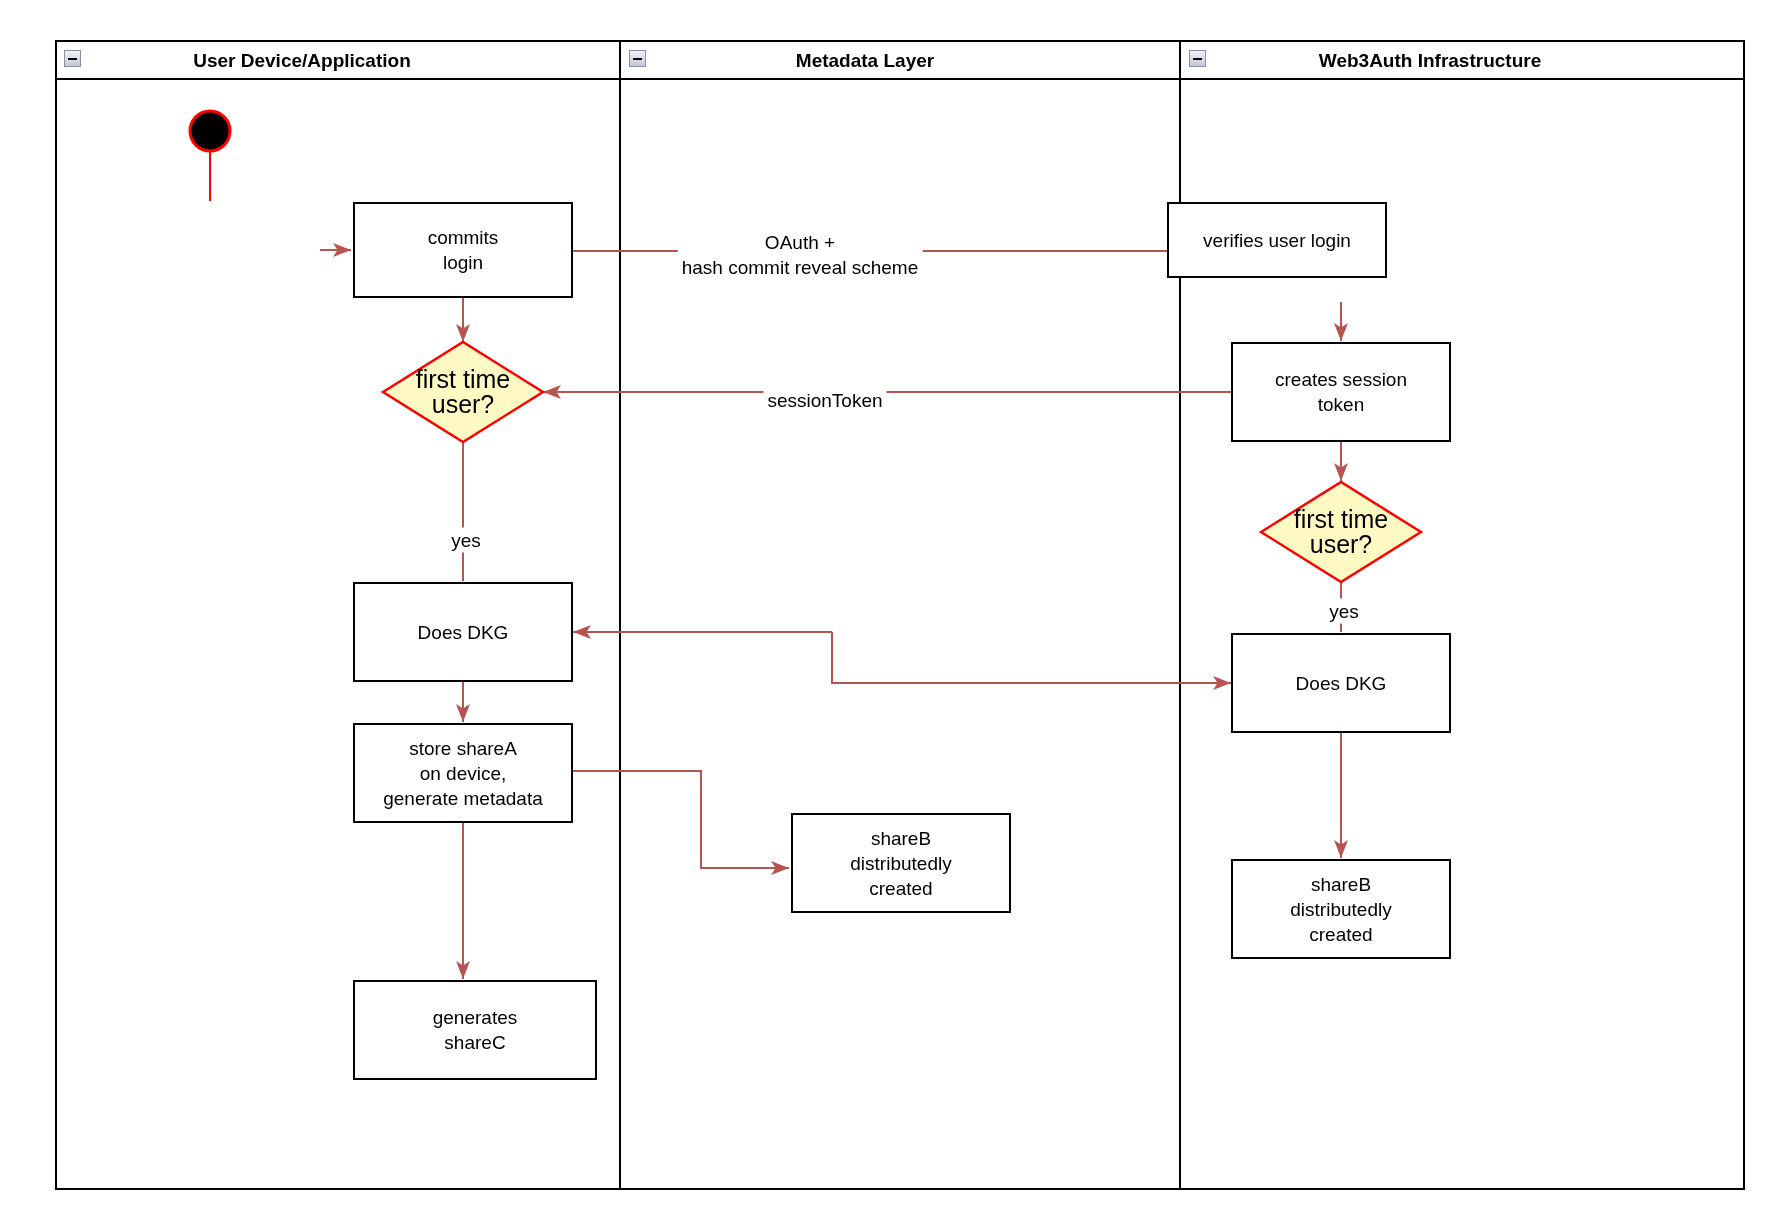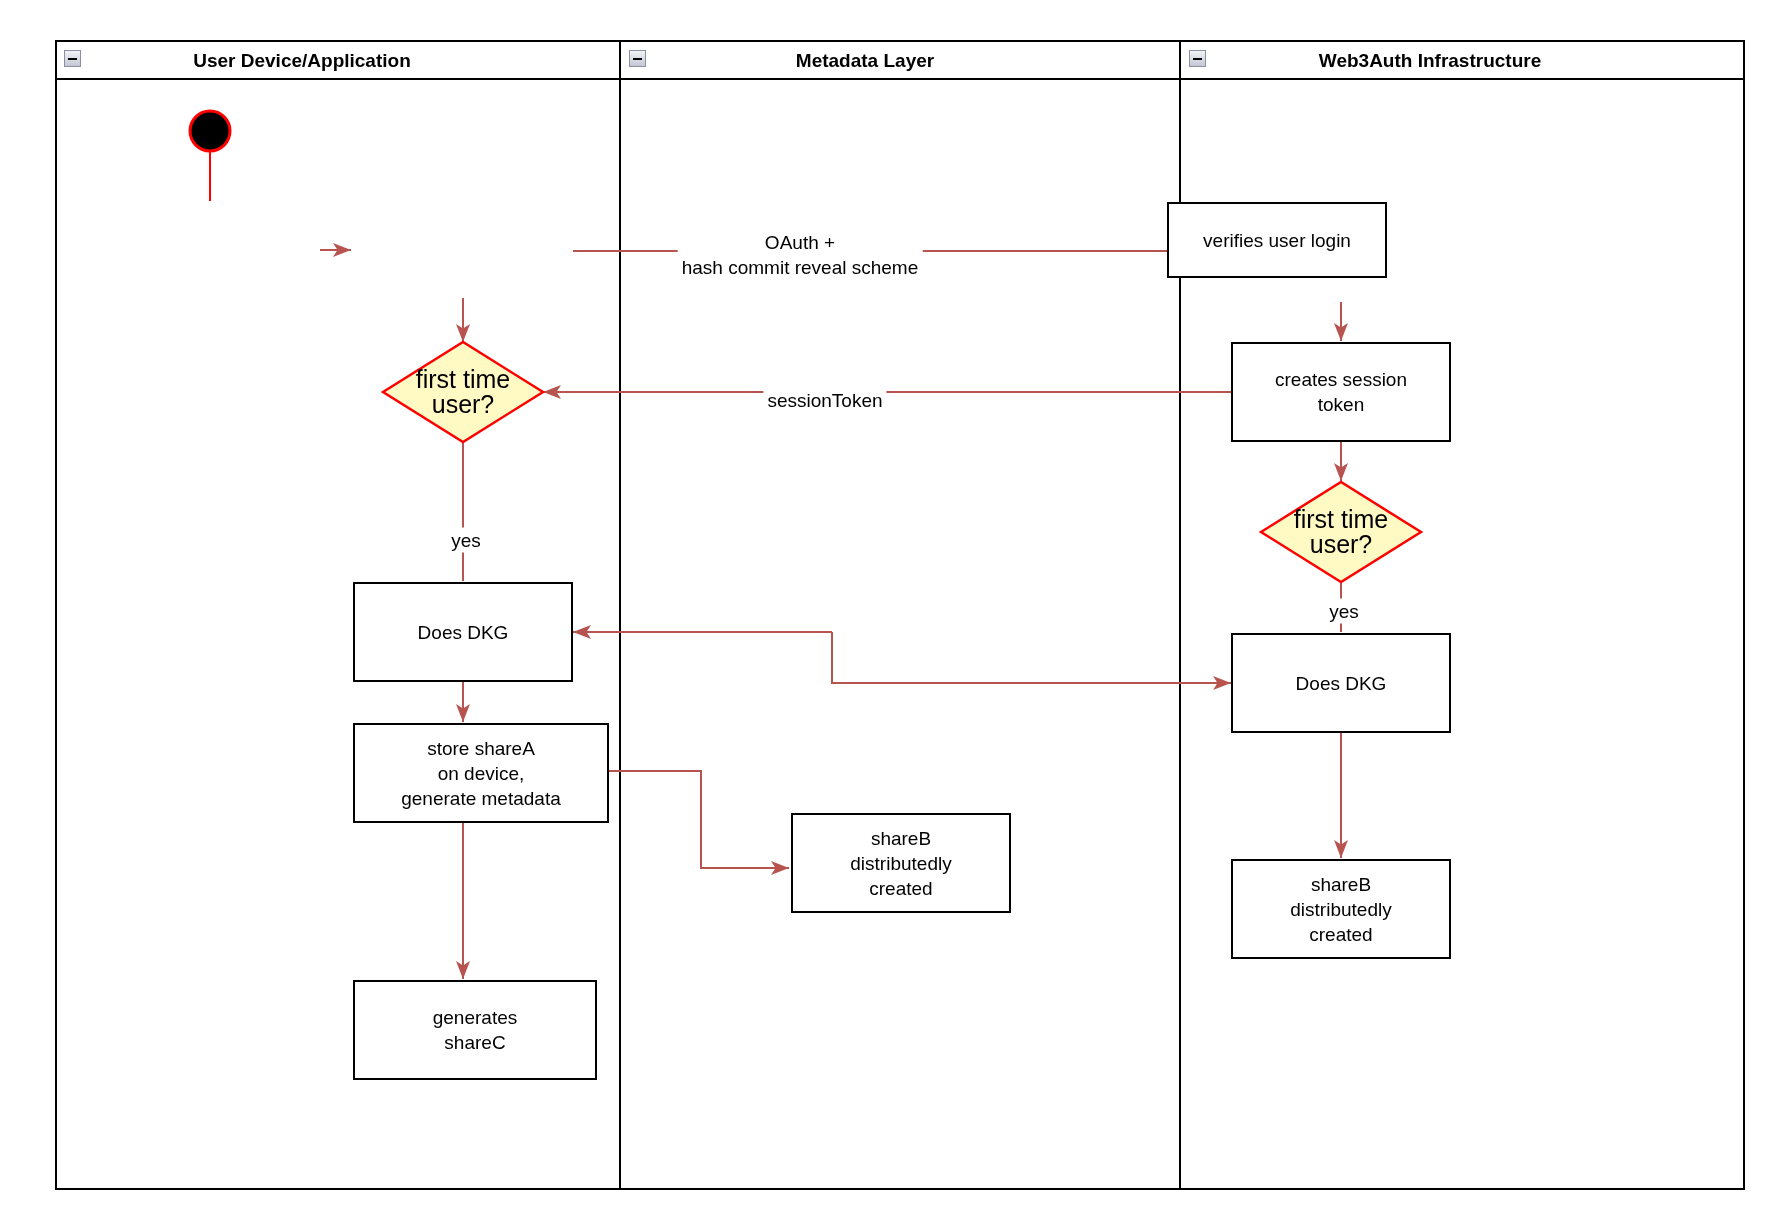--- a/index.html
+++ b/index.html
@@ -83,22 +83,24 @@
     <path d="M463,823 L463,979" stroke="#B85450" stroke-width="2" fill="none" marker-end="url(#arrow)"></path>
     <path d="M1341,302 L1341,341" stroke="#B85450" stroke-width="2" fill="none" marker-end="url(#arrow)"></path>
     <path d="M1341,442 L1341,481" stroke="#B85450" stroke-width="2" fill="none" marker-end="url(#arrow)"></path>
     <path d="M1341,582 L1341,632" stroke="#B85450" stroke-width="2" fill="none"></path>
     <path d="M1341,733 L1341,858" stroke="#B85450" stroke-width="2" fill="none" marker-end="url(#arrow)"></path>
 
     <polygon points="383,392 463,342 543,392 463,442" fill="#FFF9C4" stroke="#FF0000" stroke-width="2.5"></polygon>
     <polygon points="1261,532 1341,482 1421,532 1341,582" fill="#FFF9C4" stroke="#FF0000" stroke-width="2.5"></polygon>
   </svg>
 
+  <div class="node" style="left:353px;top:202px;width:220px;height:96px;">commits
+login</div>
   <div class="node" style="left:353px;top:582px;width:220px;height:100px;">Does DKG</div>
-  <div class="node" style="left:353px;top:723px;width:256px;height:100px;">store shareA
+  <div class="node" style="left:353px;top:723px;width:220px;height:100px;">store shareA
 on device,
 generate metadata</div>
   <div class="node" style="left:353px;top:980px;width:244px;height:100px;">generates
 shareC</div>
   <div class="node" style="left:791px;top:813px;width:220px;height:100px;">shareB
 distributedly
 created</div>
   <div class="node" style="left:1167px;top:202px;width:220px;height:76px;">verifies user login</div>
   <div class="node" style="left:1231px;top:342px;width:220px;height:100px;">creates session
 token</div>

